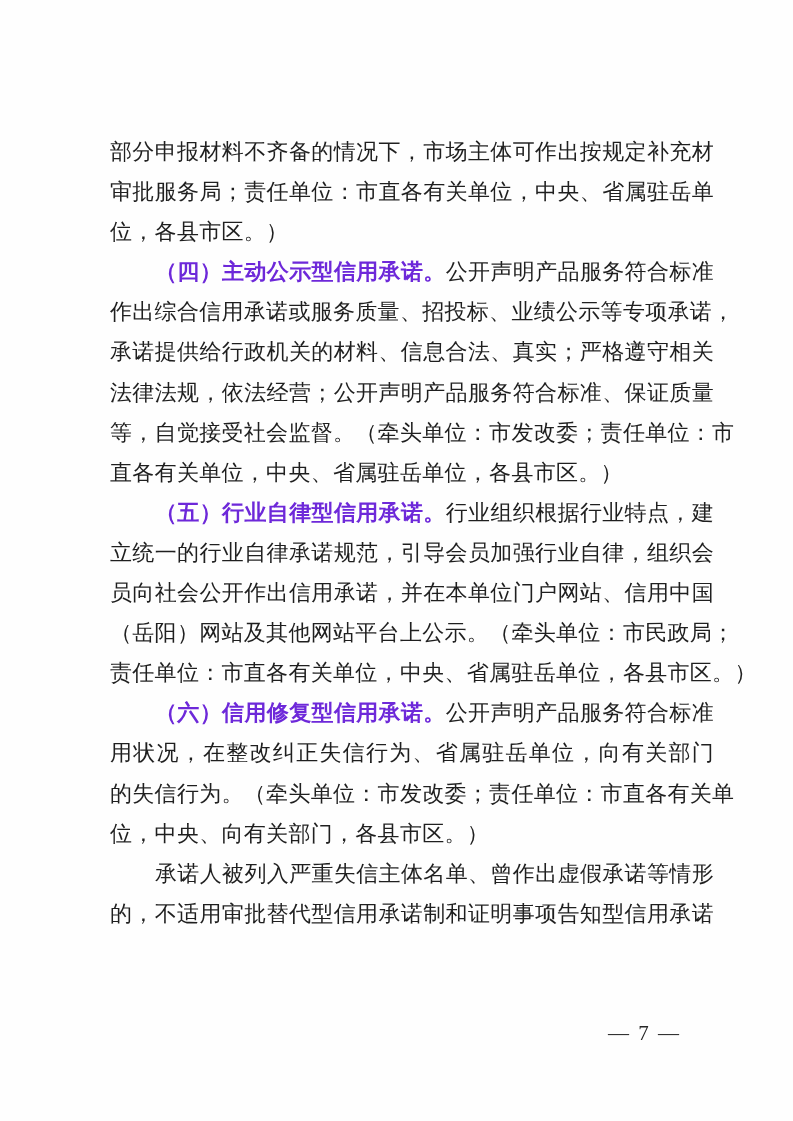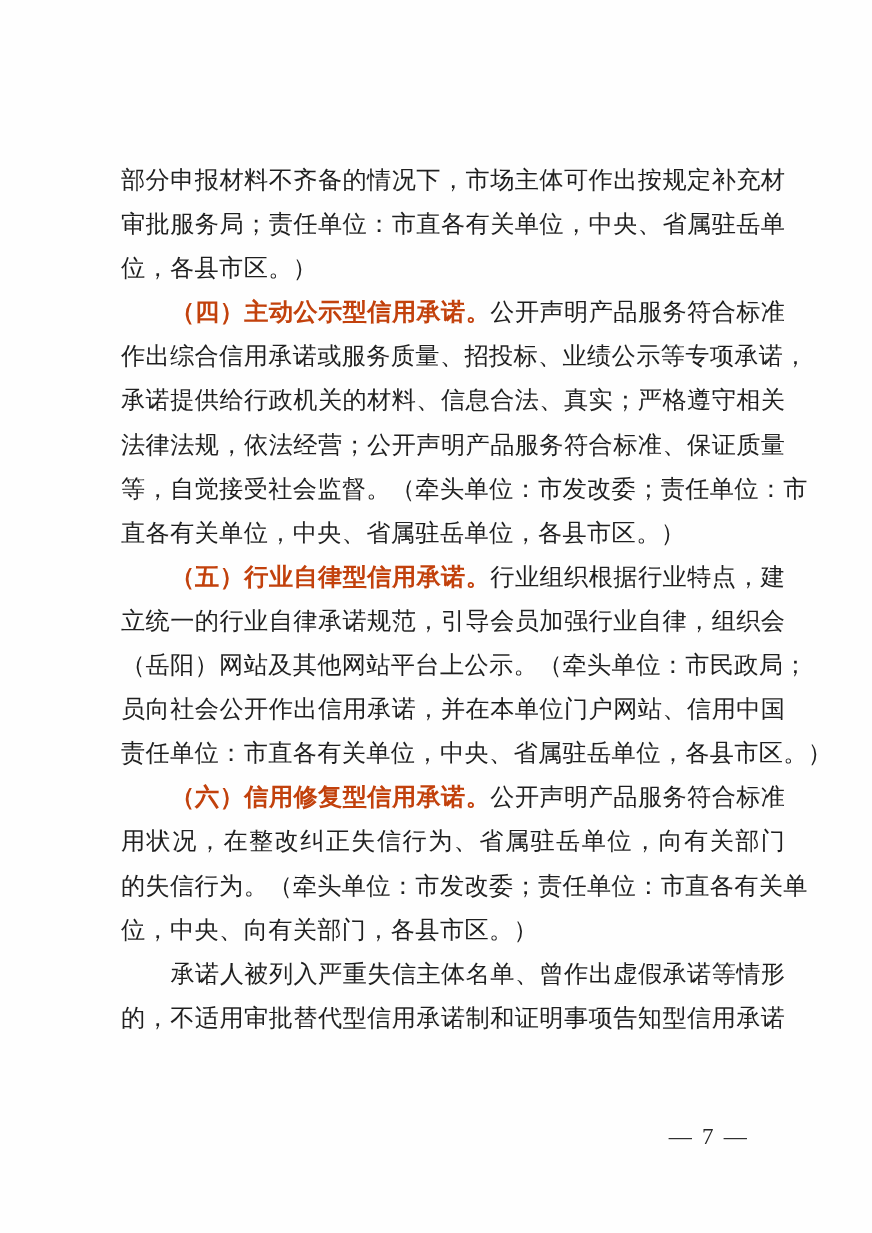--- a/index.html
+++ b/index.html
@@ -11,21 +11,21 @@
     position: relative;
     width: 793px;
     height: 1121px;
     background: #fefefe;
     overflow: hidden;
     font-family: "Liberation Serif", "DejaVu Serif", serif;
     color: #1f1f1f;
   }
   .doc-body {
     position: absolute;
-    top: 144px;
+    top: 132px;
     left: 110px;
     width: 604px;
   }
   .line {
     height: 40.1px;
     line-height: 40.1px;
     font-size: 22px;
     white-space: nowrap;
     text-align: justify;
     text-align-last: justify;
@@ -33,21 +33,21 @@
     letter-spacing: 0.3px;
   }
   .line.para-end {
     text-align-last: left;
   }
   .line.indent {
     padding-left: 45px;
   }
   .line strong {
     font-weight: 700;
-    color: #c2410c;
+    color: #6d28d9;
   }
   .page-number {
     position: absolute;
     top: 1020px;
     right: 112px;
     font-size: 21px;
     line-height: 26px;
     letter-spacing: 2px;
     color: #262626;
     font-family: "Liberation Serif", "DejaVu Serif", serif;
@@ -63,22 +63,22 @@
       <div class="line"><span>审批服务局；责任单位：市直各有关单位，中央、省属驻岳单</span></div>
       <div class="line para-end"><span>位，各县市区。）</span></div>
       <div class="line indent"><strong>（四）主动公示型信用承诺。</strong><span>公开声明产品服务符合标准</span></div>
       <div class="line"><span>作出综合信用承诺或服务质量、招投标、业绩公示等专项承诺，</span></div>
       <div class="line"><span>承诺提供给行政机关的材料、信息合法、真实；严格遵守相关</span></div>
       <div class="line"><span>法律法规，依法经营；公开声明产品服务符合标准、保证质量</span></div>
       <div class="line"><span>等，自觉接受社会监督。（牵头单位：市发改委；责任单位：市</span></div>
       <div class="line para-end"><span>直各有关单位，中央、省属驻岳单位，各县市区。）</span></div>
       <div class="line indent"><strong>（五）行业自律型信用承诺。</strong><span>行业组织根据行业特点，建</span></div>
       <div class="line"><span>立统一的行业自律承诺规范，引导会员加强行业自律，组织会</span></div>
+      <div class="line"><span>员向社会公开作出信用承诺，并在本单位门户网站、信用中国</span></div>
       <div class="line"><span>（岳阳）网站及其他网站平台上公示。（牵头单位：市民政局；</span></div>
-      <div class="line"><span>员向社会公开作出信用承诺，并在本单位门户网站、信用中国</span></div>
       <div class="line"><span>责任单位：市直各有关单位，中央、省属驻岳单位，各县市区。）</span></div>
       <div class="line indent"><strong>（六）信用修复型信用承诺。</strong><span>公开声明产品服务符合标准</span></div>
       <div class="line"><span>用状况，在整改纠正失信行为、省属驻岳单位，向有关部门</span></div>
       <div class="line"><span>的失信行为。（牵头单位：市发改委；责任单位：市直各有关单</span></div>
       <div class="line para-end"><span>位，中央、向有关部门，各县市区。）</span></div>
       <div class="line indent"><span>承诺人被列入严重失信主体名单、曾作出虚假承诺等情形</span></div>
       <div class="line"><span>的，不适用审批替代型信用承诺制和证明事项告知型信用承诺</span></div>
     </div>
   <div class="page-number">— 7 —</div>
 </div>

